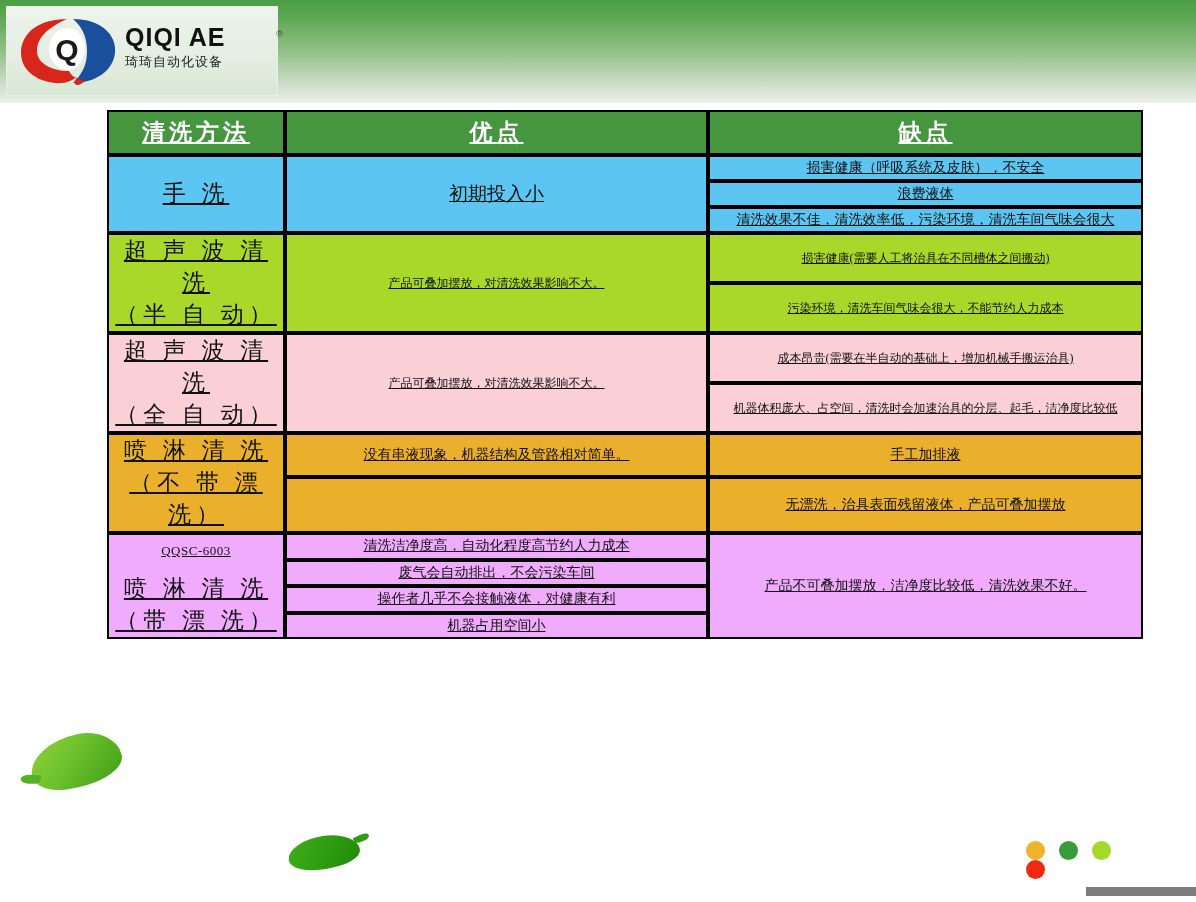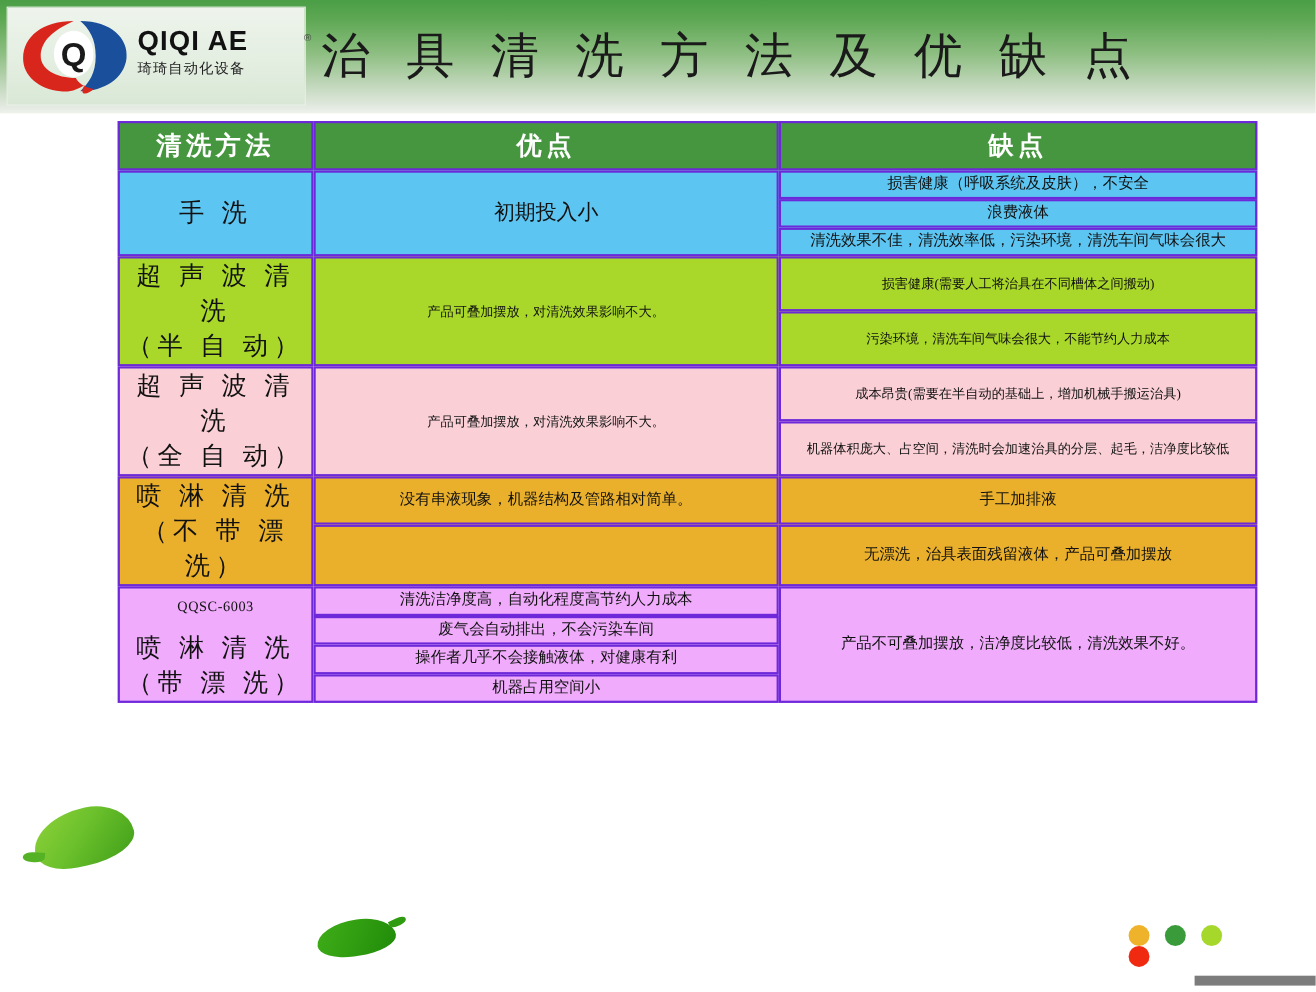--- a/index.html
+++ b/index.html
@@ -37,22 +37,23 @@
     font-size:44px;color:#1a1a1a;letter-spacing:11px;
     white-space:nowrap;line-height:58px;
   }
 
   
   .table{
     position:absolute;left:107px;top:110px;width:1036px;
     border-collapse:separate;border-spacing:0;
   }
   .table td,.table th{
-    border:2px solid #6d28d9;padding:0;vertical-align:middle;text-align:center;
+    border:2px solid #000000;padding:0;vertical-align:middle;text-align:center;
     box-sizing:border-box;
+    text-decoration:underline;
   }
   .col-a{width:178px;}
   .col-b{width:423px;}
   .col-c{width:435px;}
 
   .hdr{
     background:#46963f;color:#ffffff;height:45px;
     font-size:23px;letter-spacing:4px;
   }
   .cell{font-size:12px;color:#111;line-height:22px;padding:5px 8px;}
@@ -103,21 +104,20 @@
       <path d="M52 6 C24 6 6 20 6 40 C6 56 20 68 40 70 C50 71 56 68 62 64 C56 74 64 74 70 68 C60 66 56 62 54 58 C36 58 22 50 22 38 C22 24 34 14 52 6 Z" fill="#d9261c"></path>
       <ellipse cx="52" cy="36" rx="18" ry="21" fill="#ffffff"></ellipse>
       <text x="52" y="47" font-family="Liberation Sans, sans-serif" font-size="30" font-weight="bold" fill="#1a1a1a" text-anchor="middle">Q</text>
     </svg>
     <div class="logo-txt">
       <div class="logo-name"><span>QIQI AE</span><span class="logo-reg">®</span></div>
       <div class="logo-sub">琦琦自动化设备</div>
     </div>
   </div>
 
-  <div class="slide-title">治 具 清 洗 方 法 及  优 缺 点</div>
 </div>
 
 <table class="table">
   <tbody>
       <tr>
     <th class="hdr col-a">清洗方法</th>
     <th class="hdr col-b">优点</th>
     <th class="hdr col-c">缺点</th>
   </tr>
 

